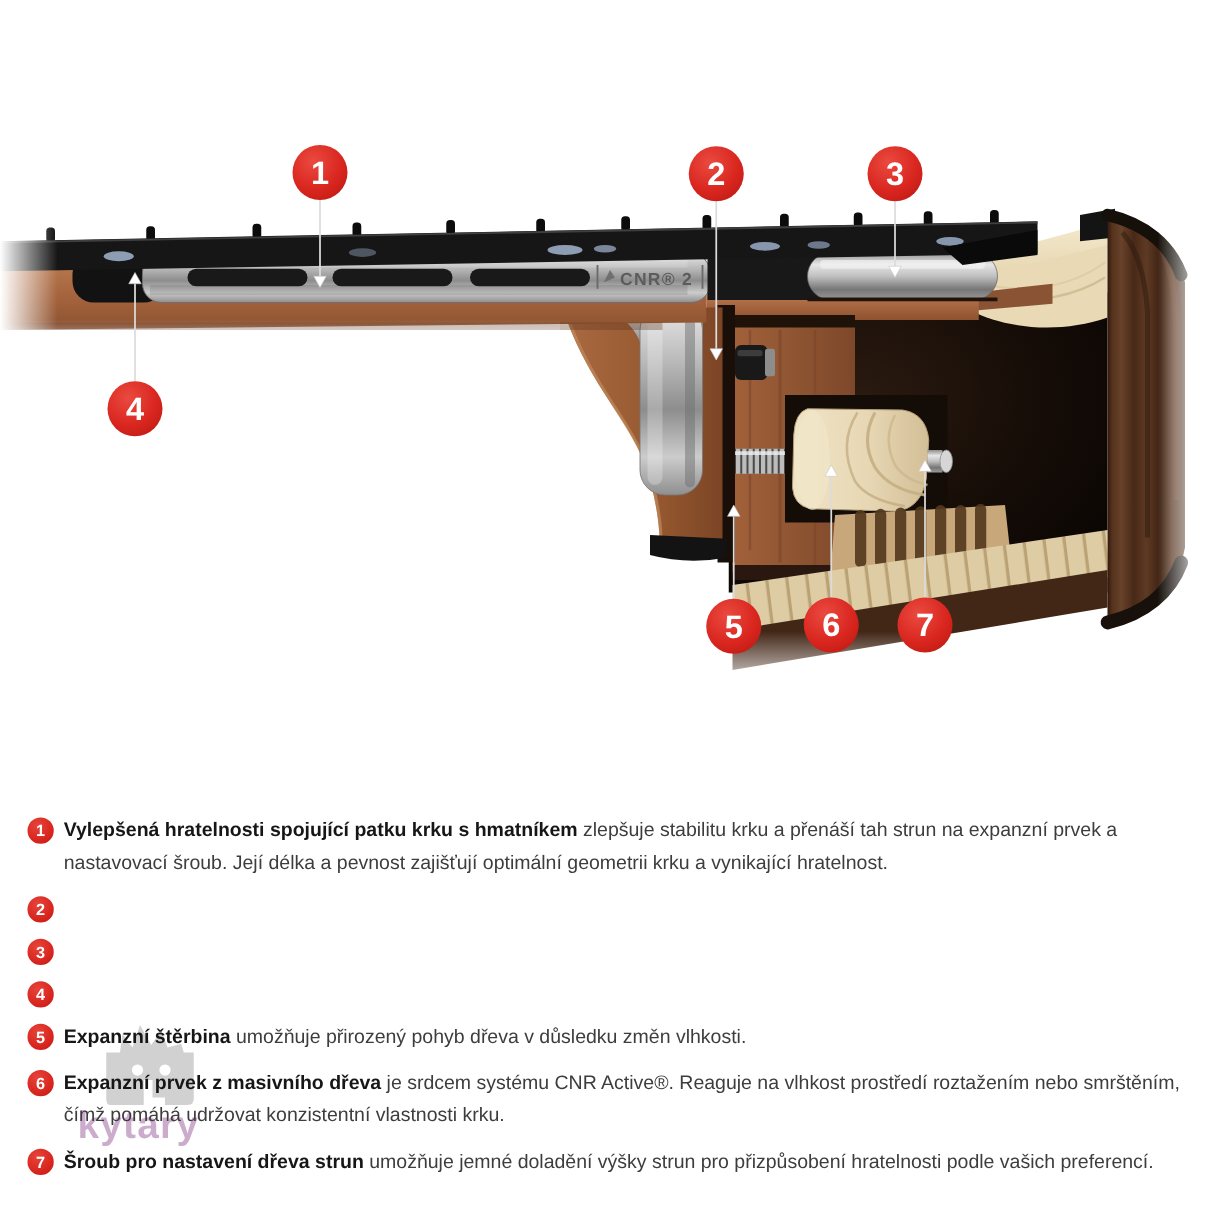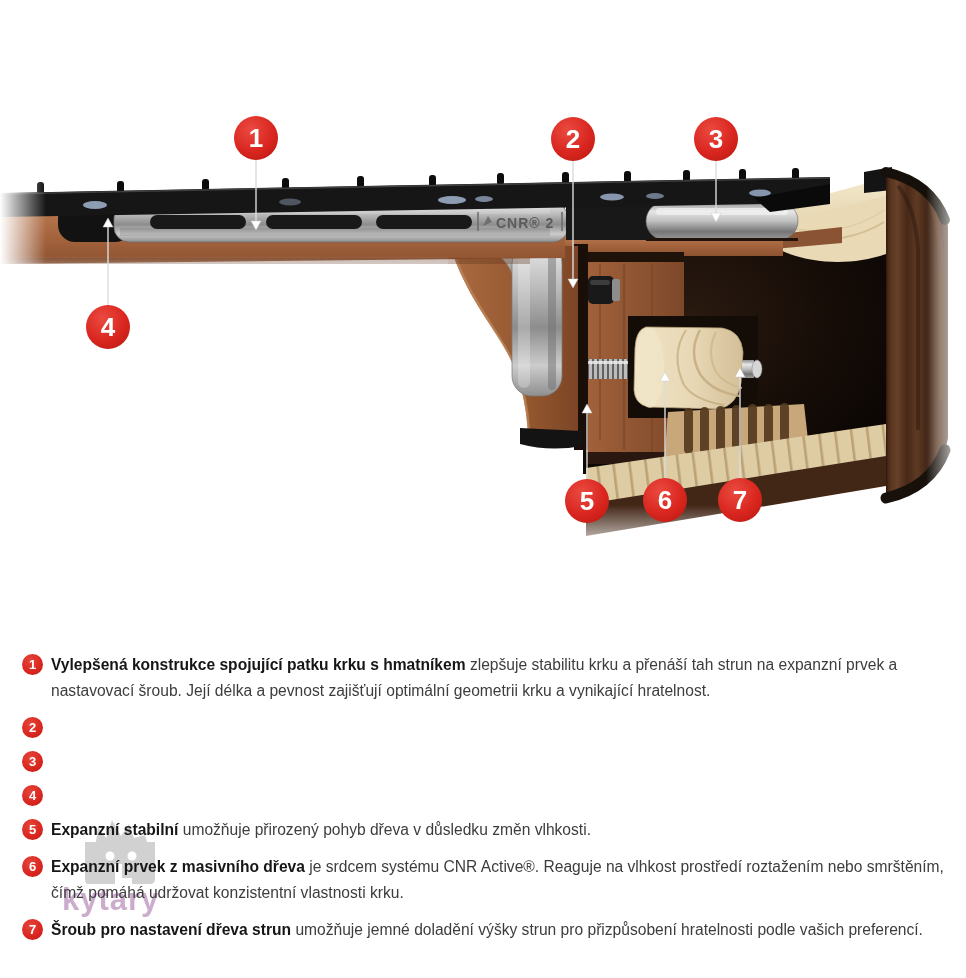--- a/index.html
+++ b/index.html
@@ -302,38 +302,38 @@
       <circle cx="74" cy="44" r="4.5" fill="#ffffff"></circle>
       <path d="M57,52 h7 v14 h10 v6 h-17 z" fill="#ffffff"></path>
     </svg>
     <div class="wm-text">kytary</div>
   </div>
 
   <div class="legend">
 
     <div class="lrow">
       <span class="lnum">1</span>
-      <p class="ltxt"><b class="lterm">Vylepšená konstrukce spojující patku krku s hmatníkem</b> <span>zlepšuje stabilitu krku a přenáší tah strun na expanzní prvek a nastavovací šroub. Její délka a pevnost zajišťují optimální geometrii krku a vynikající hratelnost.</span></p>
+      <p class="ltxt"><b class="lterm">Vylepšená hratelnosti spojující patku krku s hmatníkem</b> <span>zlepšuje stabilitu krku a přenáší tah strun na expanzní prvek a nastavovací šroub. Její délka a pevnost zajišťují optimální geometrii krku a vynikající hratelnost.</span></p>
     </div>
 
     <div class="lrow">
       <span class="lnum">2</span>
     </div>
 
     <div class="lrow">
       <span class="lnum">3</span>
     </div>
 
     <div class="lrow">
       <span class="lnum">4</span>
     </div>
 
     <div class="lrow">
       <span class="lnum">5</span>
-      <p class="ltxt"><b class="lterm">Expanzní stabilní</b> <span>umožňuje přirozený pohyb dřeva v důsledku změn vlhkosti.</span></p>
+      <p class="ltxt"><b class="lterm">Expanzní štěrbina</b> <span>umožňuje přirozený pohyb dřeva v důsledku změn vlhkosti.</span></p>
     </div>
 
     <div class="lrow">
       <span class="lnum">6</span>
       <p class="ltxt"><b class="lterm">Expanzní prvek z masivního dřeva</b> <span>je srdcem systému CNR Active®. Reaguje na vlhkost prostředí roztažením nebo smrštěním, čímž pomáhá udržovat konzistentní vlastnosti krku.</span></p>
     </div>
 
     <div class="lrow">
       <span class="lnum">7</span>
       <p class="ltxt"><b class="lterm">Šroub pro nastavení dřeva strun</b> <span>umožňuje jemné doladění výšky strun pro přizpůsobení hratelnosti podle vašich preferencí.</span></p>

